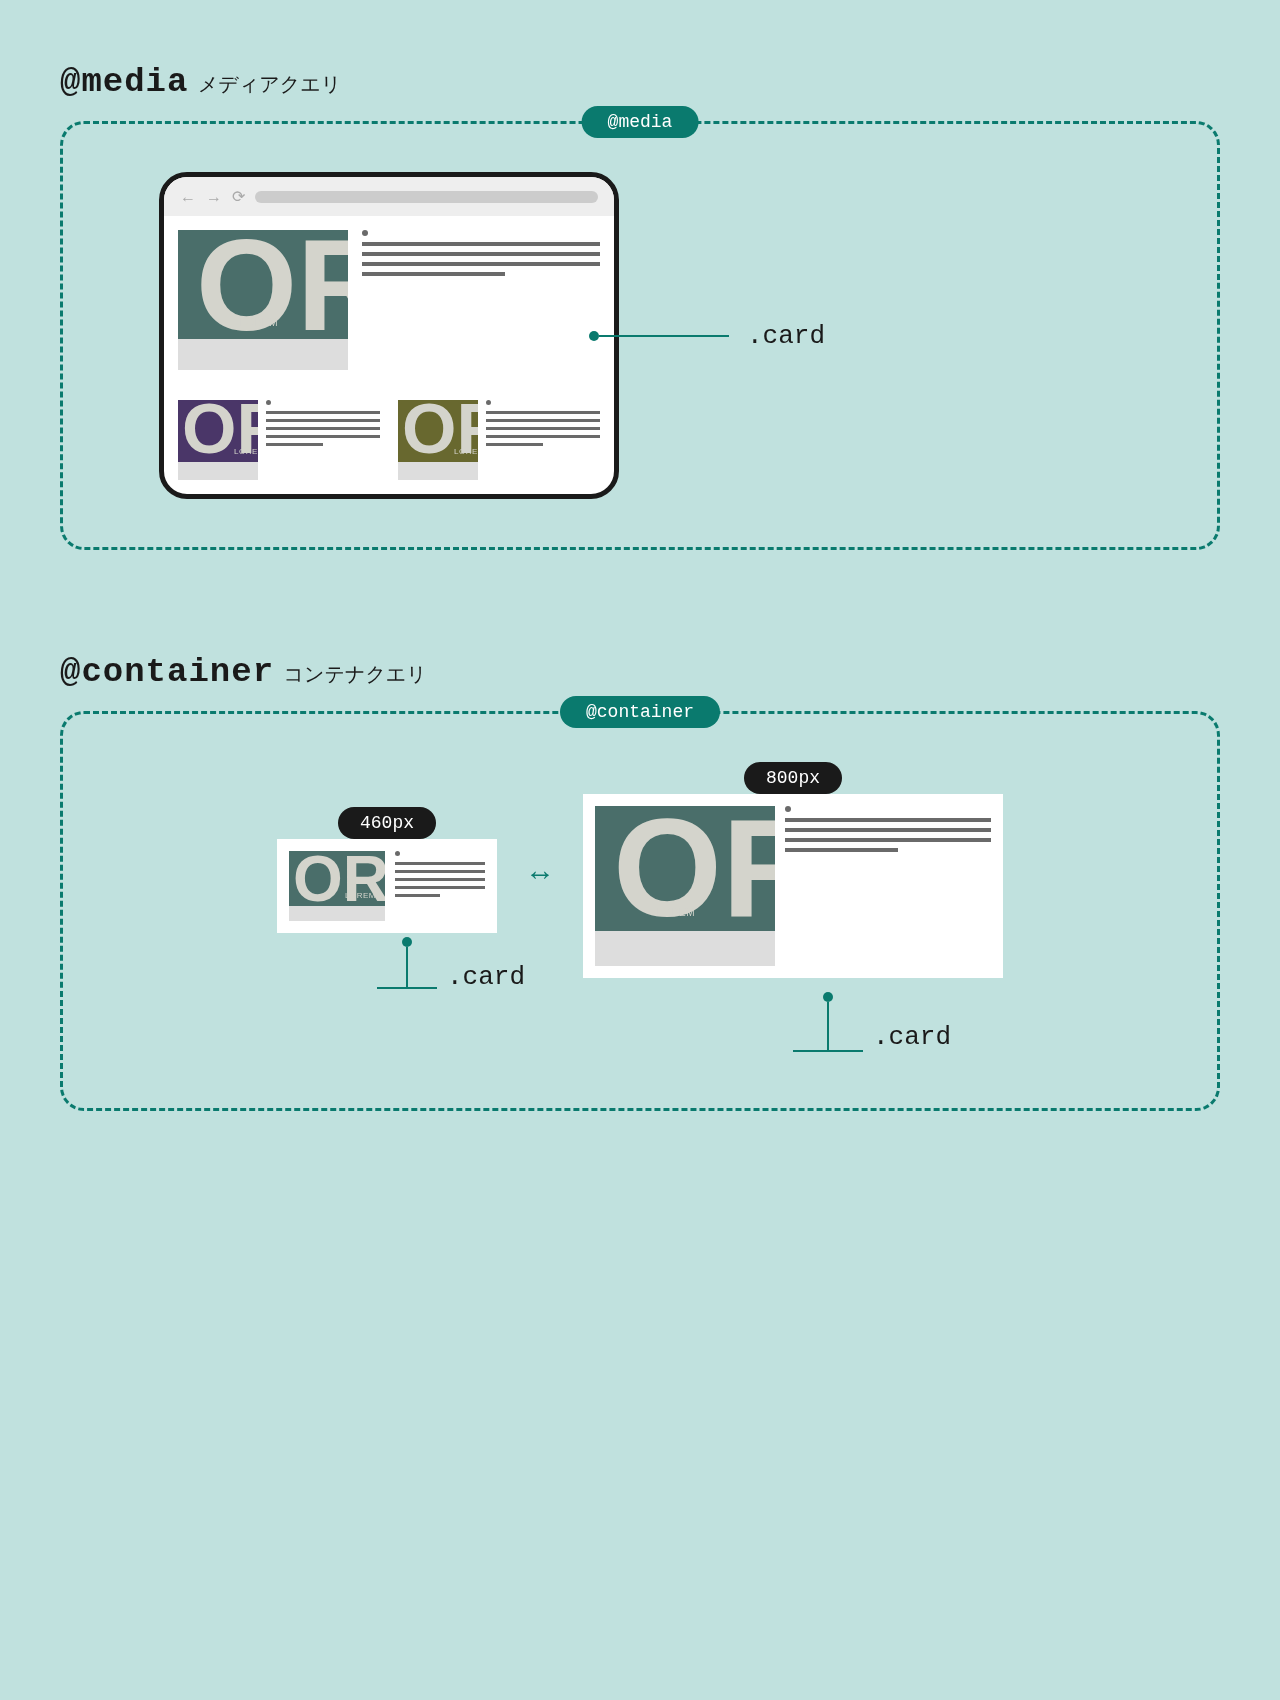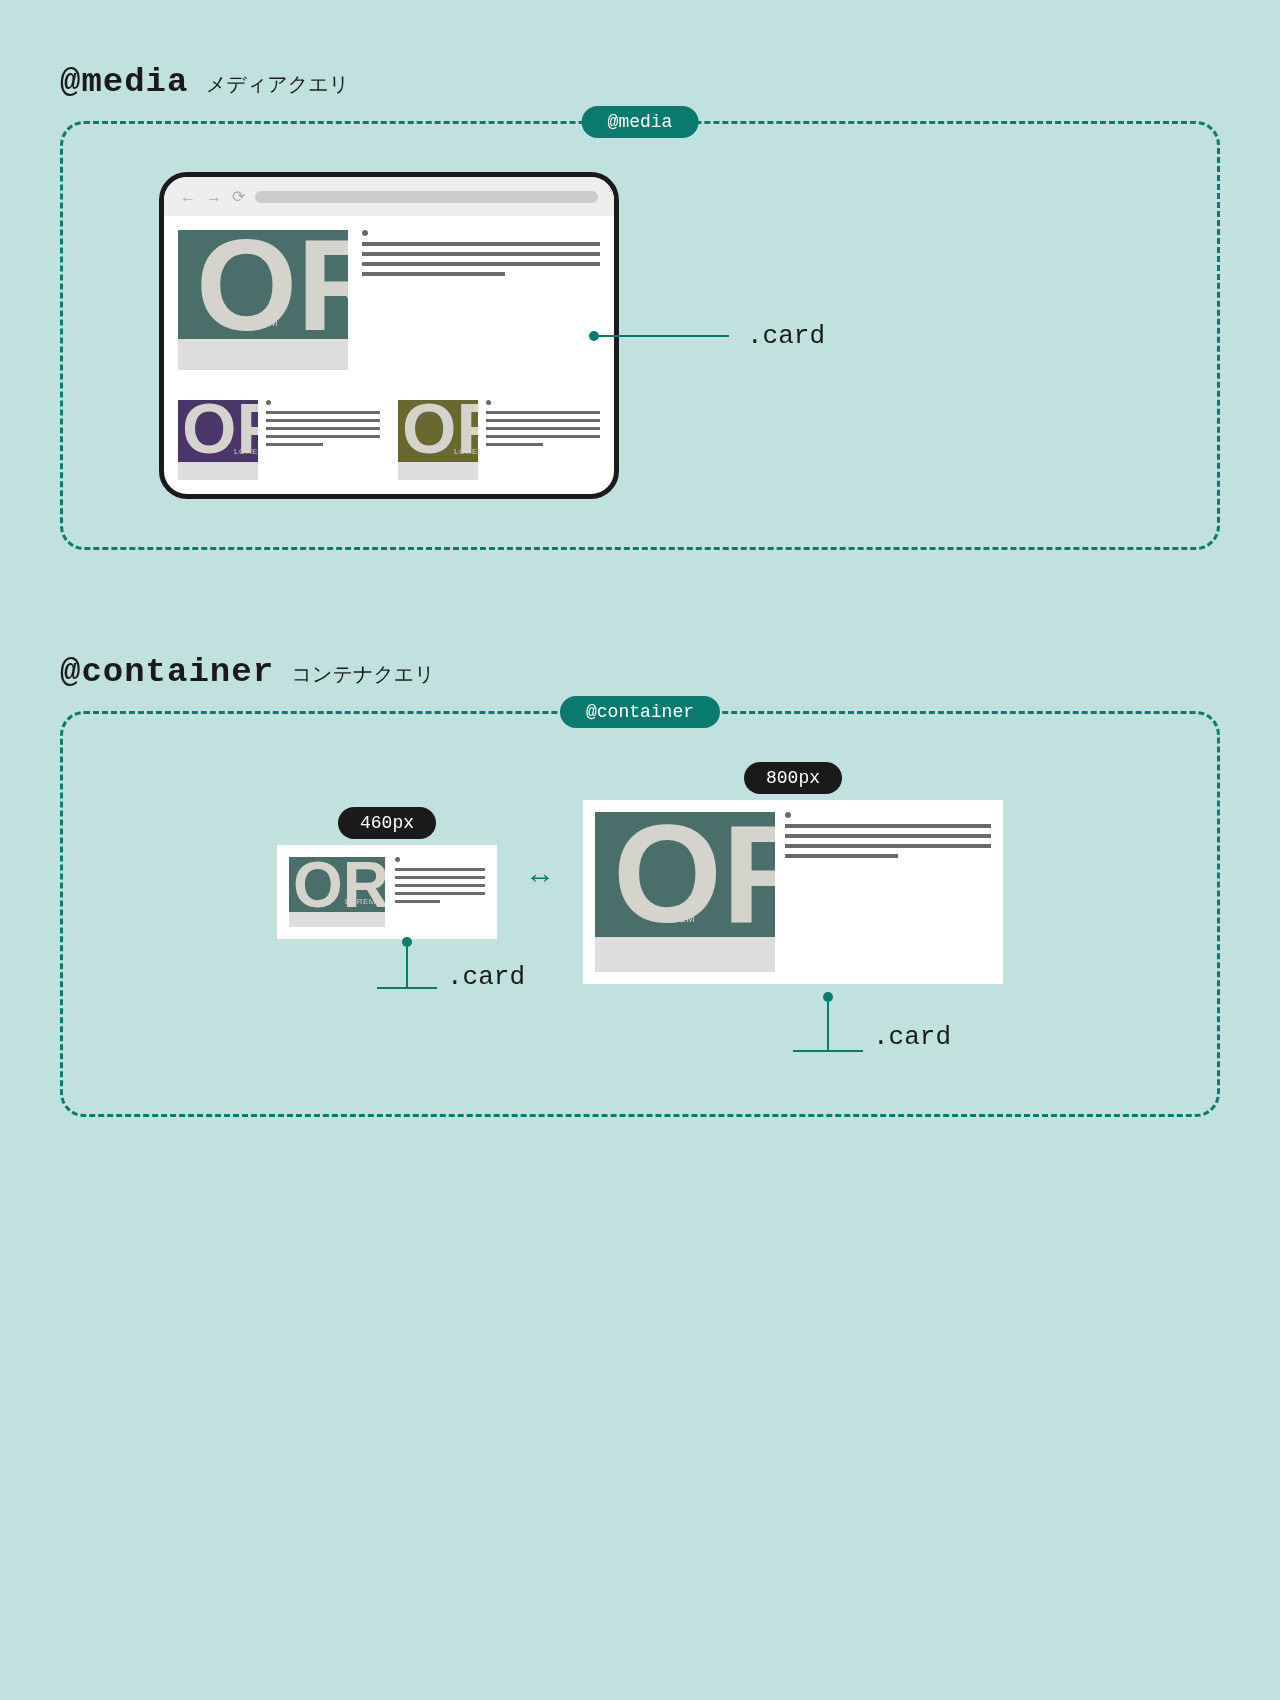--- a/index.html
+++ b/index.html
@@ -7,21 +7,21 @@
   background: #c0e1de;
   font-family: -apple-system, "Hiragino Sans", sans-serif;
   width: 1280px;
   padding: 60px;
   color: #1a1a1a;
 }
 .mono { font-family: "Courier New", monospace; }
 .section { margin-bottom: 100px; }
 .section-title { font-size: 34px; font-weight: 600; margin-bottom: 20px; }
 .section-title .mono { font-weight: 700; letter-spacing: 1px; }
-.section-title .sub { font-size: 20px; font-weight: 400; margin-left: 8px; }
+.section-title .sub { font-size: 20px; font-weight: 400; }
 .section-desc { font-size: 22px; margin-bottom: 32px; color: #1a1a1a; }
 .box {
   border: 3px dashed #0a7a6e;
   border-radius: 24px;
   position: relative;
   padding: 48px 36px;
 }
 .box-label {
   position: absolute;
   top: -18px; left: 50%;
@@ -80,21 +80,21 @@
 .lines.sm .dot { width:5px; height:5px; }
 
 .media-row { display:flex; align-items:center; }
 .ptr { display:flex; align-items:center; margin-left: -30px;}
 .ptr-dot { width:10px; height:10px; border-radius:50%; background:#0a7a6e; }
 .ptr-line { height:2px; background:#0a7a6e; }
 .ptr-label { margin-left:18px; font-size:26px; }
 
 .cont-row { display:flex; align-items:center; gap:28px; justify-content:center; }
 .cont-col { display:flex; flex-direction:column; align-items:center; position:relative; }
-.size-pill { background:#1a1a1a; color:#fff; padding:6px 22px; border-radius:999px; font-size:18px; margin-bottom:6px; }
+.size-pill { background:#1a1a1a; color:#fff; padding:6px 22px; border-radius:999px; font-size:18px; margin-bottom:0; }
 .white-card { background:#fff; padding:12px; }
 .wc-460 { width:220px; }
 .wc-800 { width:420px; }
 .wc-flex { display:flex; gap:10px; }
 .arrow-both { font-size:30px; color:#0a7a6e; }
 .down-ptr { position:absolute; }
 .down-ptr .d { width:10px; height:10px; border-radius:50%; background:#0a7a6e; }
 .down-ptr .v { width:2px; background:#0a7a6e; margin:0 auto; }
 .down-ptr .h { height:2px; background:#0a7a6e; }
 .down-lbl { position:absolute; font-size:26px; }

